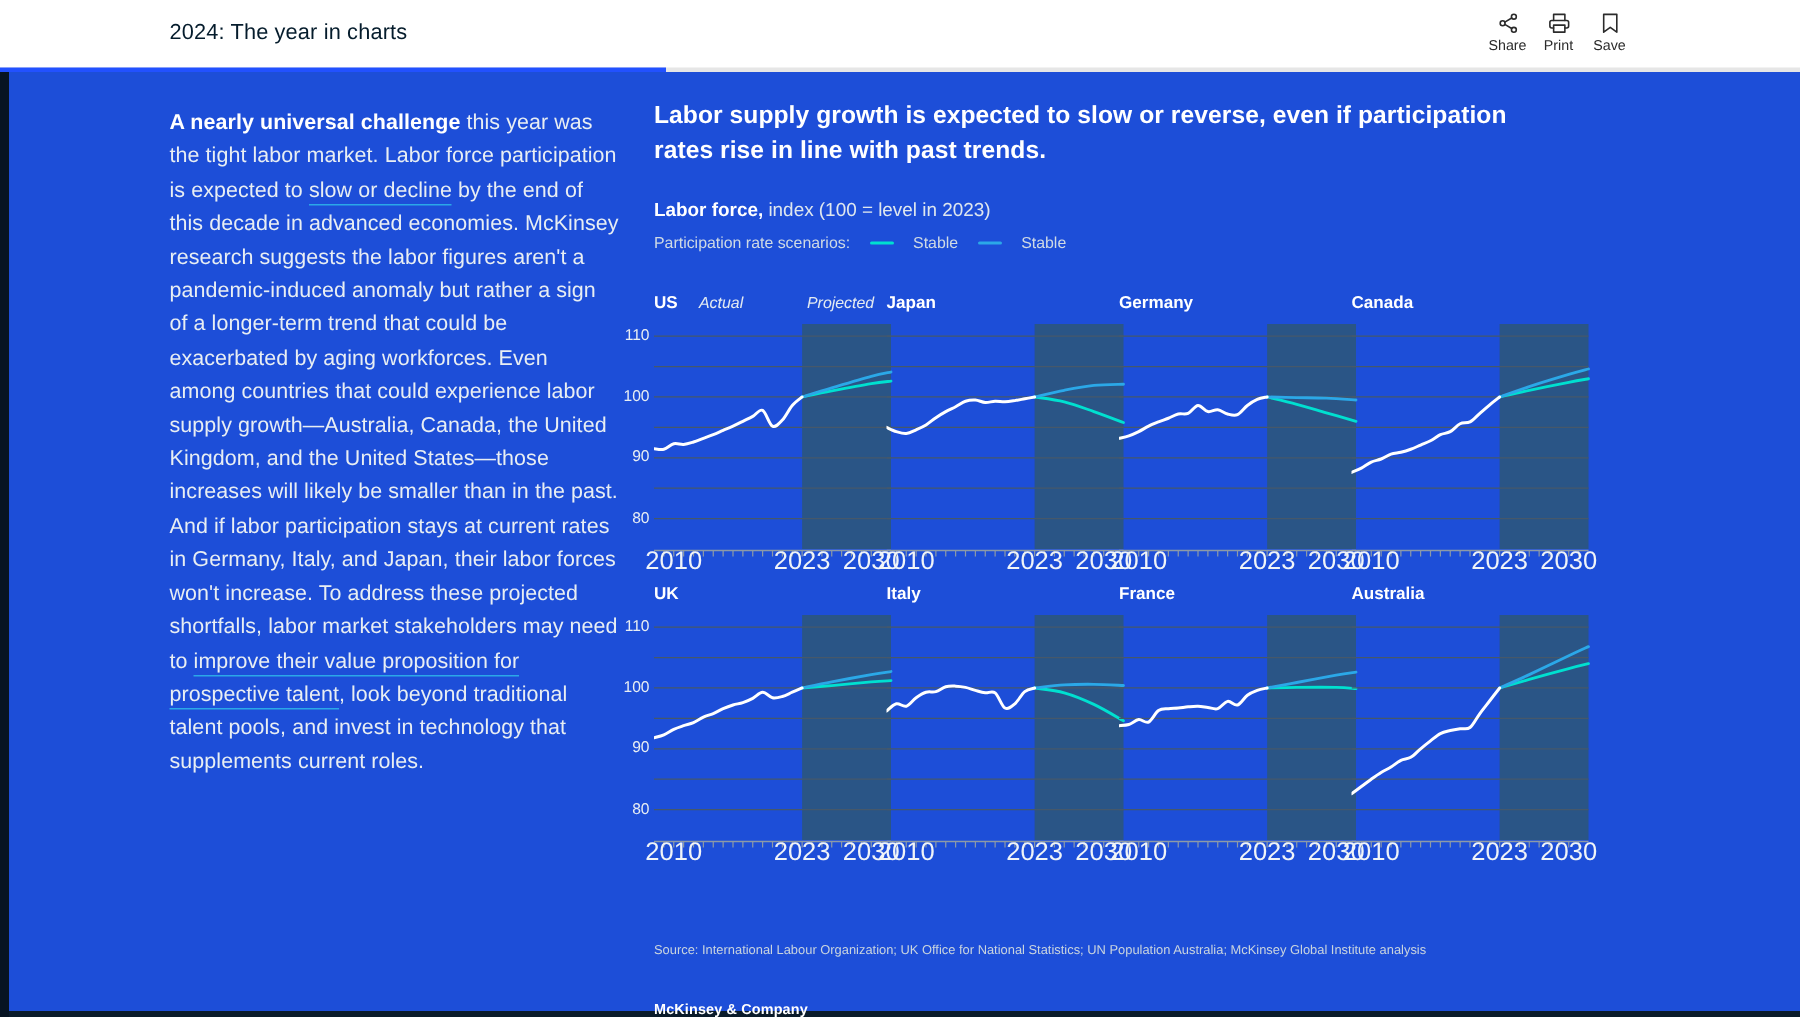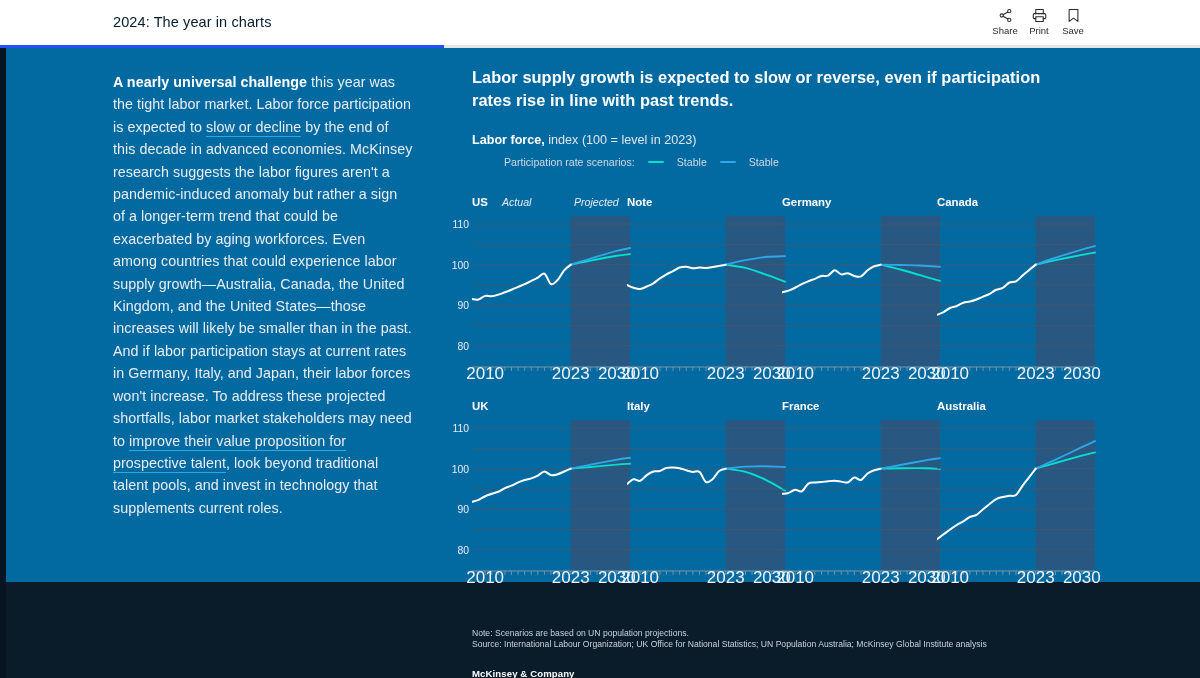--- a/index.html
+++ b/index.html
@@ -55,22 +55,22 @@
   }
   #progress-bar {
     height: 3px;
     background: #2251ff;
   }
 
   
   #page {
     position: absolute;
     left: 0; top: 48px;
-    width: 1200px; height: 534px;
-    background: #0369a1;
+    width: 1200px; height: 626px;
+    background: #1d4ed8;
   }
   #leftrail {
     position: absolute;
     left: 0; top: 0;
     width: 6px; height: 630px;
     background: #071422;
   }
 
   
   #article-body {
@@ -87,21 +87,21 @@
     color: #e8eef3;
     text-decoration: none;
     border-bottom: 1.5px solid #2ba8e8;
     padding-bottom: 1px;
     cursor: pointer;
   }
 
   
   #exhibit {
     position: absolute;
-    left: 472px; top: 18px;
+    left: 436px; top: 18px;
     width: 640px;
   }
   #exhibit-title {
     width: 600px;
     font-size: 16.4px;
     font-weight: 700;
     line-height: 22.5px;
     color: #ffffff;
     letter-spacing: .05px;
   }
@@ -112,21 +112,20 @@
   }
   #exhibit-subtitle b { font-weight: 700; color: #ffffff; }
 
   #legend {
     margin-top: 9px;
     display: flex;
     align-items: center;
     gap: 7px;
     font-size: 10.6px;
     color: #cfdae4;
-    margin-left: 32px;
   }
   .legend-entry {
     display: flex;
     align-items: center;
     gap: 13px;
     margin-left: 6px;
   }
   .legend-swatch {
     width: 16px; height: 2.4px;
     border-radius: 1px;
@@ -337,21 +336,21 @@
                 <path d="M0.00,83.11 C1.10,83.18 4.39,84.05 6.58,83.51 C8.78,82.97 10.97,80.41 13.17,79.86 C15.36,79.32 17.56,80.47 19.75,80.27 C21.94,80.07 24.14,79.32 26.33,78.65 C28.53,77.97 30.72,77.03 32.92,76.22 C35.11,75.41 37.31,74.66 39.50,73.78 C41.69,72.91 43.89,71.89 46.08,70.95 C48.28,70.00 50.47,69.12 52.67,68.11 C54.86,67.09 57.06,65.95 59.25,64.86 C61.44,63.78 63.64,62.84 65.83,61.62 C68.03,60.41 70.22,56.49 72.42,57.57 C74.61,58.65 76.81,67.03 79.00,68.11 C81.19,69.19 83.39,66.35 85.58,64.05 C87.78,61.76 89.97,56.89 92.17,54.32 C94.36,51.76 97.65,49.59 98.75,48.65" fill="none" stroke="#ffffff" stroke-width="2" stroke-linecap="round" stroke-linejoin="round"></path>
               </svg>
             </div>
             <div class="xlabels">
               <div class="xlabel" style="left: 13.1667px;">2010</div>
               <div class="xlabel" style="left: 98.75px;">2023</div>
               <div class="xlabel" style="left: 144.833px;">2030</div>
             </div>
           </div>
           <div class="panel" style="left: 155px;">
-            <div class="panel-title">Note</div>
+            <div class="panel-title">Japan</div>
             <div class="plot">
               <svg width="170" height="164" viewBox="0 0 170 164">
                 <rect x="98.75" y="0" width="59.25" height="150" fill="#2b567f" opacity="0.92"></rect>
                 <line x1="0" x2="158" y1="129.72972972972974" y2="129.72972972972974" stroke="#46586a" stroke-width="0.8"></line>
                 <line x1="0" x2="158" y1="109.45945945945945" y2="109.45945945945945" stroke="#46586a" stroke-width="0.8"></line>
                 <line x1="0" x2="158" y1="89.1891891891892" y2="89.1891891891892" stroke="#46586a" stroke-width="0.8"></line>
                 <line x1="0" x2="158" y1="68.91891891891892" y2="68.91891891891892" stroke="#46586a" stroke-width="0.8"></line>
                 <line x1="0" x2="158" y1="48.648648648648646" y2="48.648648648648646" stroke="#46586a" stroke-width="0.8"></line>
                 <line x1="0" x2="158" y1="28.378378378378372" y2="28.378378378378372" stroke="#46586a" stroke-width="0.8"></line>
                 <line x1="0" x2="158" y1="8.108108108108098" y2="8.108108108108098" stroke="#46586a" stroke-width="0.8"></line>
@@ -478,21 +477,21 @@
                 <path d="M0.00,98.92 C1.10,98.45 4.39,97.23 6.58,96.08 C8.78,94.93 10.97,93.04 13.17,92.03 C15.36,91.01 17.56,90.88 19.75,90.00 C21.94,89.12 24.14,87.50 26.33,86.76 C28.53,86.01 30.72,86.08 32.92,85.54 C35.11,85.00 37.31,84.32 39.50,83.51 C41.69,82.70 43.89,81.62 46.08,80.68 C48.28,79.73 50.47,78.99 52.67,77.84 C54.86,76.69 57.06,74.80 59.25,73.78 C61.44,72.77 63.64,72.97 65.83,71.76 C68.03,70.54 70.22,67.57 72.42,66.49 C74.61,65.41 76.81,66.42 79.00,65.27 C81.19,64.12 83.39,61.49 85.58,59.59 C87.78,57.70 89.97,55.74 92.17,53.92 C94.36,52.09 97.65,49.53 98.75,48.65" fill="none" stroke="#ffffff" stroke-width="2" stroke-linecap="round" stroke-linejoin="round"></path>
               </svg>
             </div>
             <div class="xlabels">
               <div class="xlabel" style="left: 13.1667px;">2010</div>
               <div class="xlabel" style="left: 98.75px;">2023</div>
               <div class="xlabel" style="left: 144.833px;">2030</div>
             </div>
           </div>
         </div>
-      <div class="chart-row" style="margin-top:10px">
+      <div class="chart-row" style="">
           <div class="panel" style="left: 0px;">
             <div class="panel-title">UK</div>
             <div class="ylabels">
               <div class="ylabel" style="top: 129.73px;">80</div>
               <div class="ylabel" style="top: 89.1892px;">90</div>
               <div class="ylabel" style="top: 48.6486px;">100</div>
               <div class="ylabel" style="top: 8.10811px;">110</div>
             </div>
             <div class="plot">
               <svg width="170" height="164" viewBox="0 0 170 164">
@@ -677,19 +676,18 @@
             <div class="xlabels">
               <div class="xlabel" style="left: 13.1667px;">2010</div>
               <div class="xlabel" style="left: 98.75px;">2023</div>
               <div class="xlabel" style="left: 144.833px;">2030</div>
             </div>
           </div>
         </div>
     </div>
 
     <div id="footnotes">
-      <div>Note: Scenarios are based on UN population projections.</div>
       <div>Source: International Labour Organization; UK Office for National Statistics; UN Population Australia; McKinsey Global Institute analysis</div>
     </div>
 
     <div id="mck-logo">McKinsey &amp; Company</div>
   </div>
 </div>
 
 </body></html>

